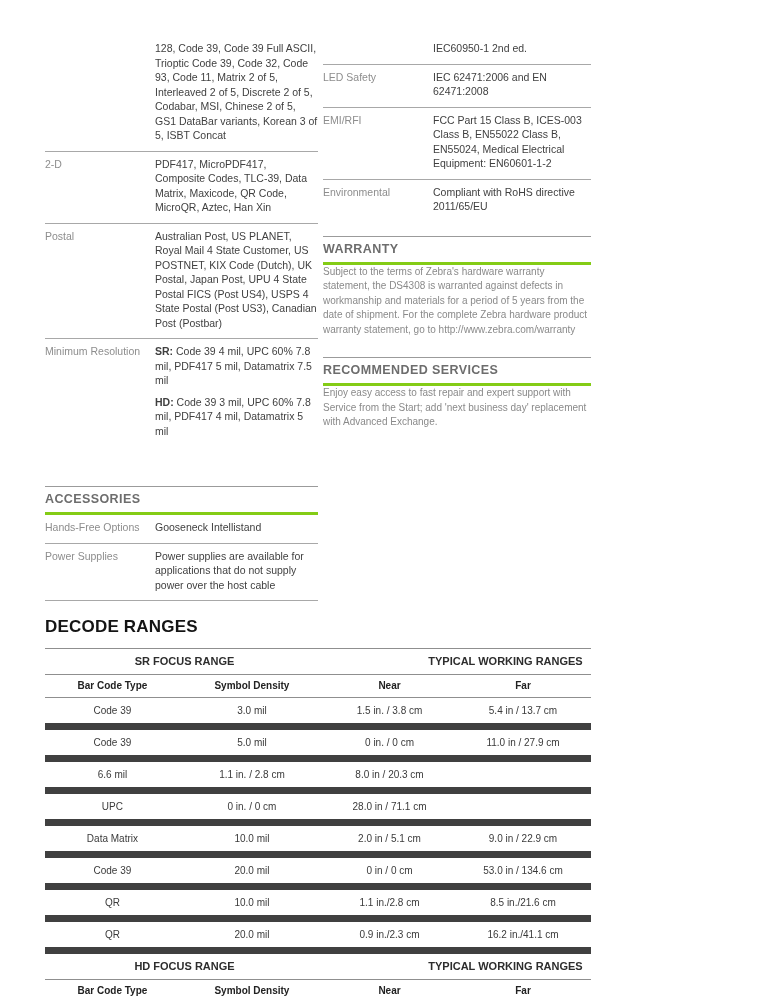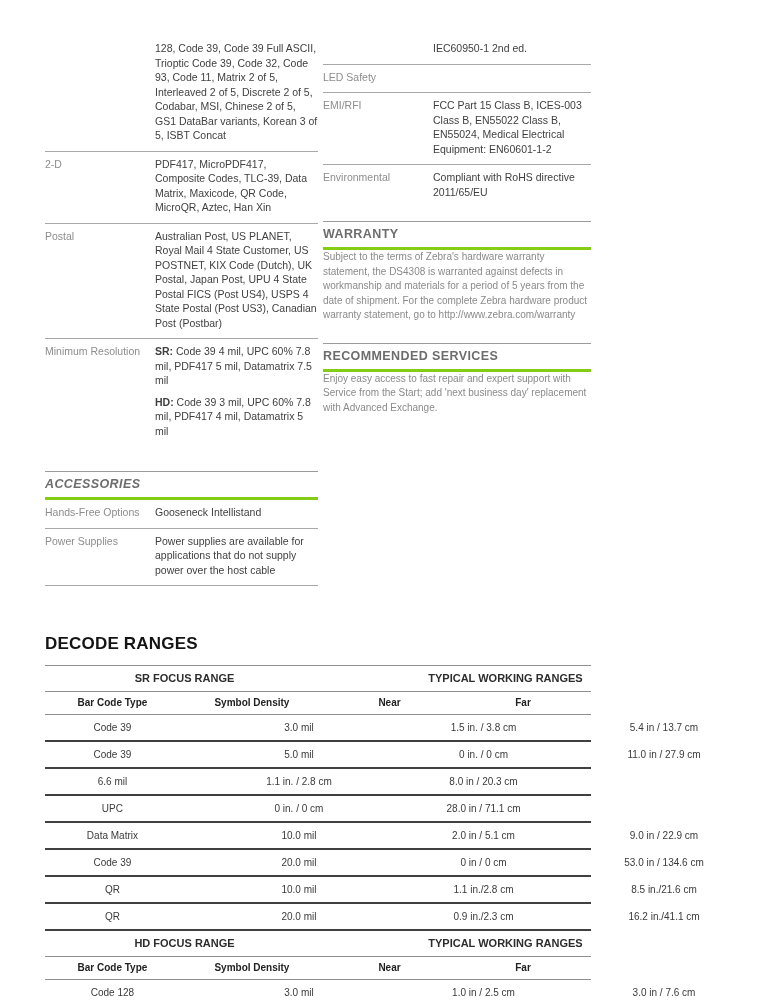--- a/index.html
+++ b/index.html
@@ -17,39 +17,39 @@
   .spec-row.no-border { border-bottom:none; }
   .spec-label { width:110px; flex:none; padding-right:8px; font-size:10.5px; line-height:14.5px; color:#8d8d8d; }
   .spec-value { flex:1; font-size:10.5px; line-height:14.5px; color:#3f3f3f; }
   .spec-value p.spec-part + p.spec-part { margin-top:7px; }
   .spec-value strong { font-weight:bold; color:#3f3f3f; }
 
   
   .section-title { border-top:1px solid #9b9b9b; border-bottom:3px solid #84cc16;
                    padding:5px 0 6px; font-size:12.5px; font-weight:bold; color:#6d6d6d;
                    letter-spacing:0.4px; }
-  .accessories-title { margin-top:25px;font-style:italic; }
+  .accessories-title { margin-top:40px; }
   .warranty-title    { margin-top:14px; }
   .services-title    { margin-top:20px; }
 
   .section-body { font-size:10px; line-height:14.5px;
                   font-weight:normal; color:#8a8a8a; }
 
   
-  .decode-title { margin-top:48px; font-size:17px; font-weight:bold; color:#141414; letter-spacing:0.2px; }
+  .decode-title { margin-top:16px; font-size:17px; font-weight:bold; color:#141414; letter-spacing:0.2px; }
   .decode-table { margin-top:11px; width:546px; }
 
   .dr-group { display:grid; grid-template-columns:51.1% 48.9%; border-bottom:1px solid #8f8f8f;gap:48px; }
   .dr-group.dr-first { border-top:1px solid #8f8f8f; }
   .dr-group > div { text-align:center; font-weight:bold; font-size:11px; color:#2d2d2d; padding:6px 0 7px; }
 
   .dr-cols { display:grid; grid-template-columns:24.7% 26.4% 24% 24.9%; border-bottom:1px solid #8f8f8f; }
   .dr-cols > div { text-align:center; font-weight:bold; font-size:10px; color:#222; padding:5px 0 6px; }
 
-  .dr-row { display:grid; grid-template-columns:24.7% 26.4% 24% 24.9%; border-bottom:2px solid #404040;gap:47px; }
+  .dr-row { display:grid; grid-template-columns:24.7% 26.4% 24% 24.9%; border-bottom:7px solid #404040; }
   .dr-row > div { text-align:center; font-size:10px; color:#3a3a3a; padding:7px 0 7px; }
 </style>
 </head>
 <body>
 
 <div class="page">
   <div class="two-col">
 
     <div class="col-left">
       <div id="left-spec">
@@ -87,20 +87,21 @@
     </div>
 
     <div class="col-right">
       <div id="right-spec">
           <div class="spec-row">
             <div class="spec-label"></div>
             <div class="spec-value">IEC60950-1 2nd ed.</div>
           </div>
           <div class="spec-row">
             <div class="spec-label">LED Safety</div>
+            <div class="spec-value">IEC 62471:2006 and EN 62471:2008</div>
           </div>
           <div class="spec-row">
             <div class="spec-label">EMI/RFI</div>
             <div class="spec-value">FCC Part 15 Class B, ICES-003 Class B, EN55022 Class B, EN55024, Medical Electrical Equipment: EN60601-1-2</div>
           </div>
           <div class="spec-row no-border">
             <div class="spec-label">Environmental</div>
             <div class="spec-value">Compliant with RoHS directive 2011/65/EU</div>
           </div>
         </div>

